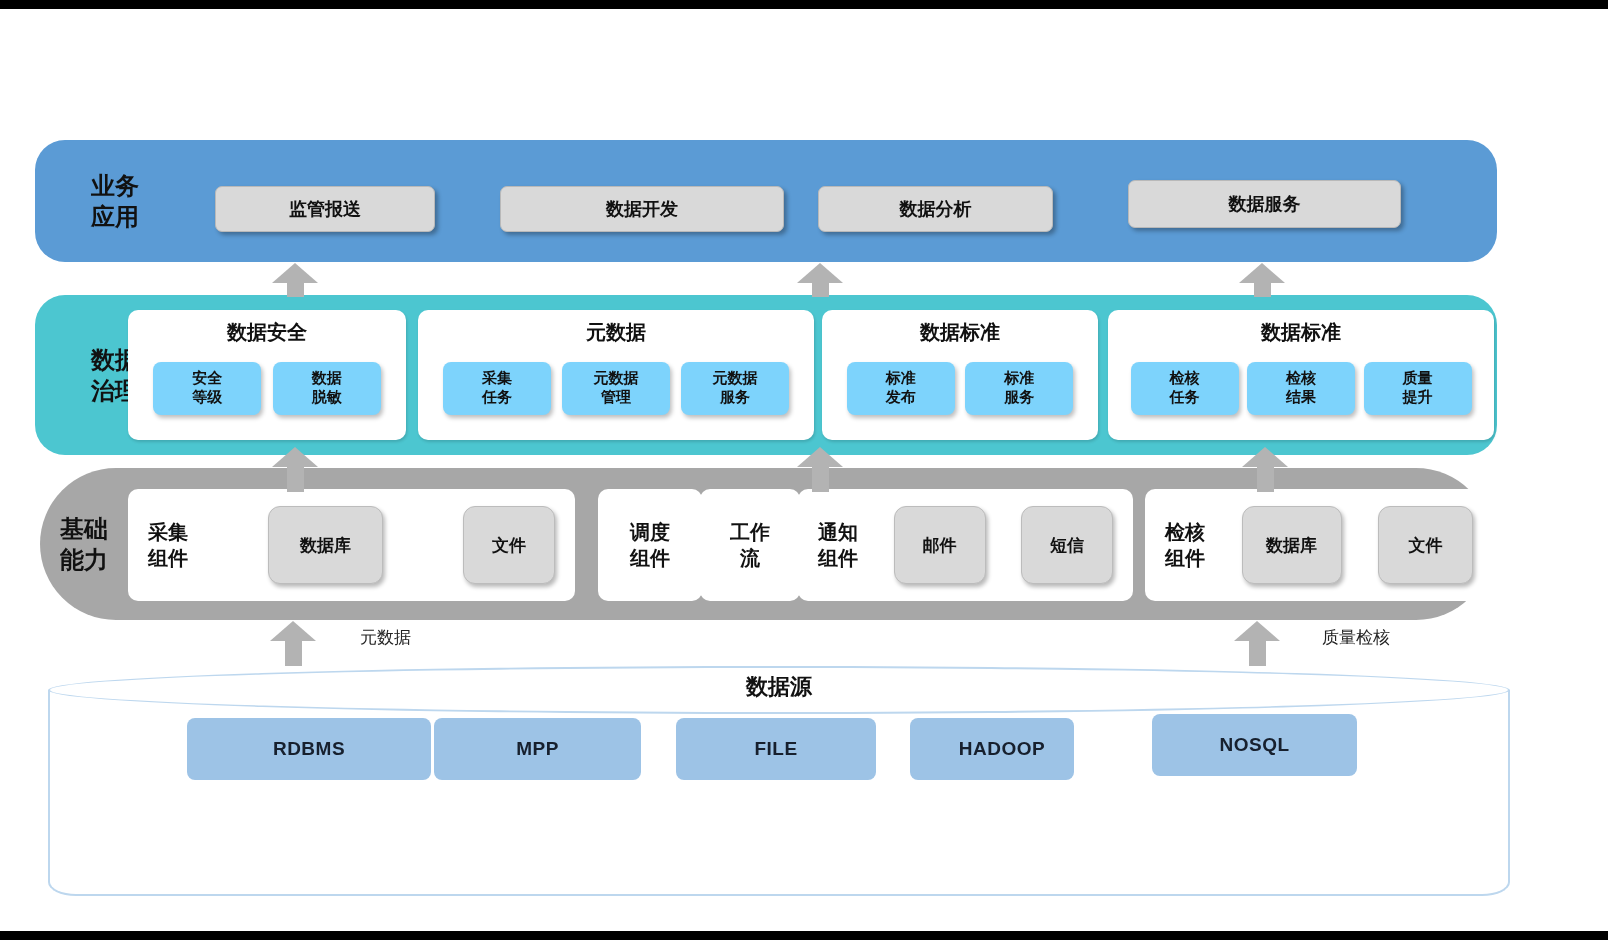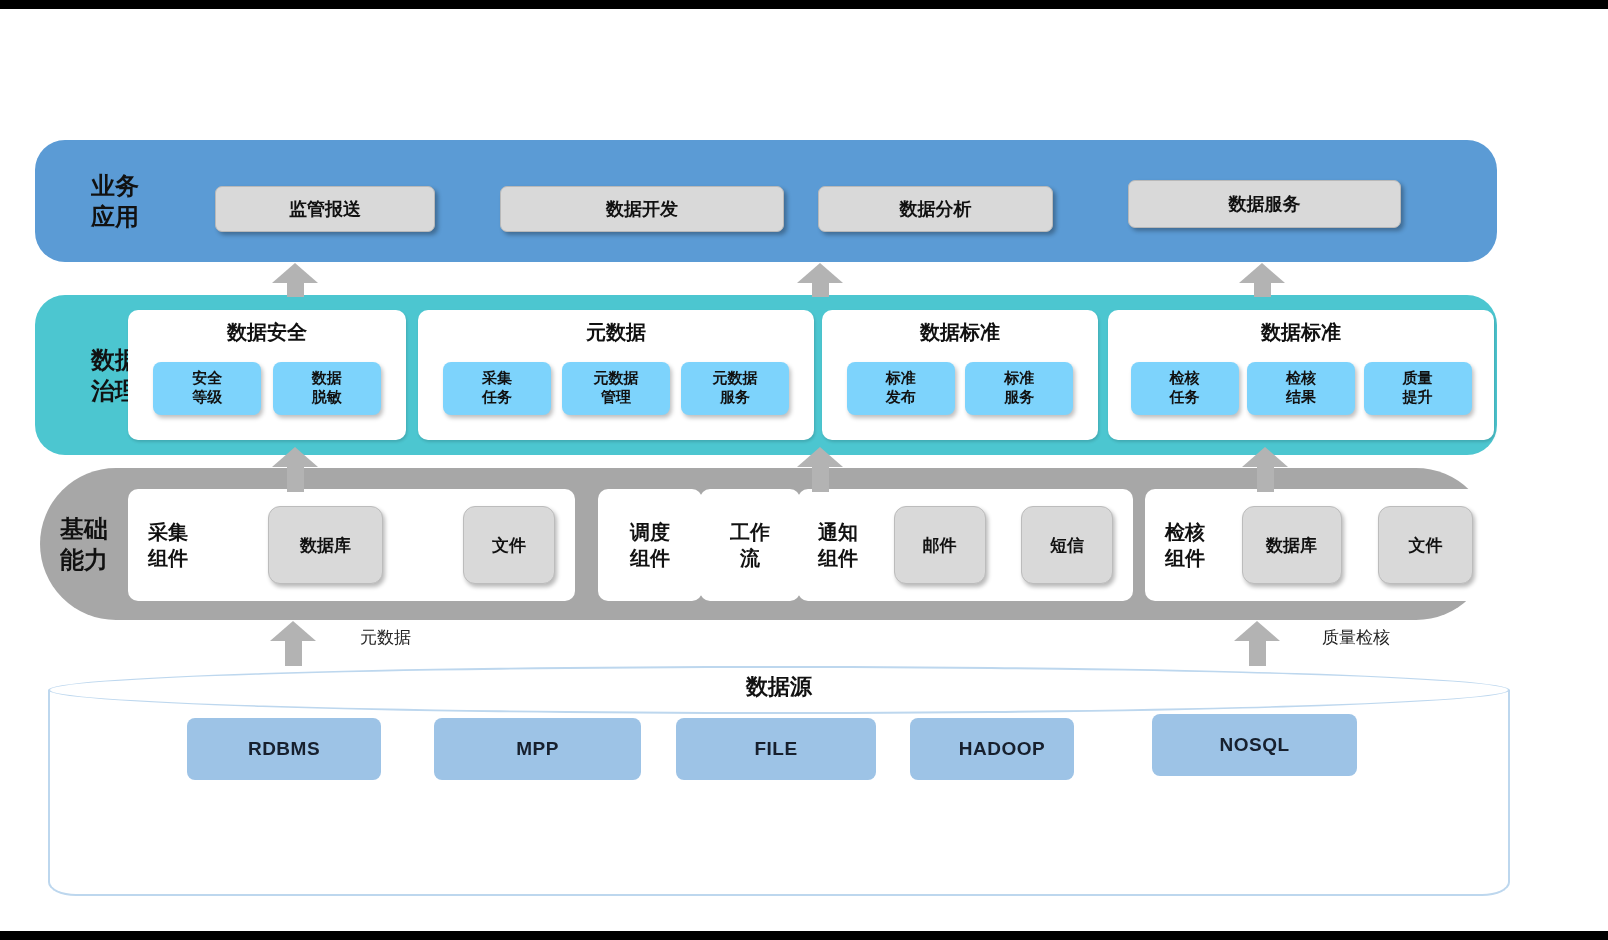--- a/index.html
+++ b/index.html
@@ -244,19 +244,19 @@
   <div class="arrow tall" style="left:1234px; top:621px;">
       <div class="arrow-head"></div>
       <div class="arrow-stem"></div>
     </div>
   <div class="arrow-label" style="left:1322px; top:626px;">质量检核</div>
 
   <div class="ds-body"></div>
   <div class="ds-ellipse"></div>
   <div class="ds-title">数据源</div>
 
-  <div class="ds-item" style="left:187px; top:718px; width:194px; height:62px;">RDBMS</div>
+  <div class="ds-item" style="left:187px; top:718px; width:244px; height:62px;">RDBMS</div>
   <div class="ds-item" style="left:434px; top:718px; width:207px; height:62px;">MPP</div>
   <div class="ds-item" style="left:676px; top:718px; width:200px; height:62px;">FILE</div>
   <div class="ds-item" style="left:910px; top:718px; width:164px; height:62px;padding-left:20px;">HADOOP</div>
   <div class="ds-item" style="left:1152px; top:714px; width:205px; height:62px;">NOSQL</div>
 
 </div>
 
 </body></html>

